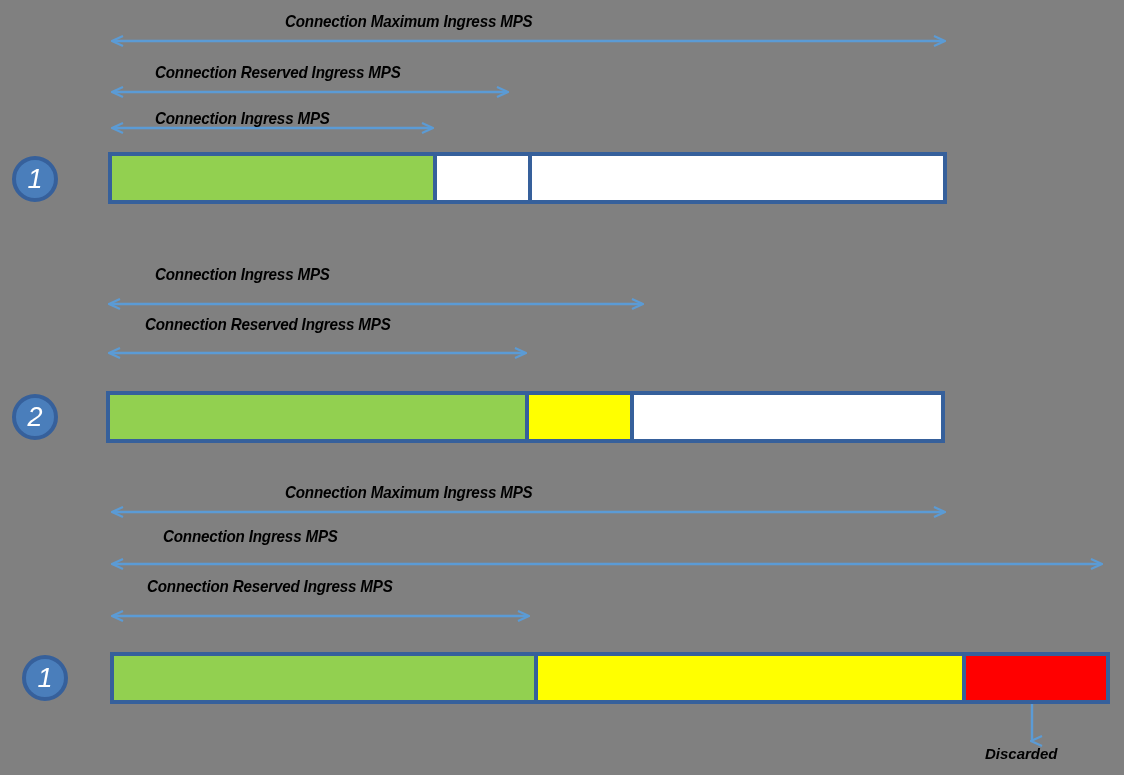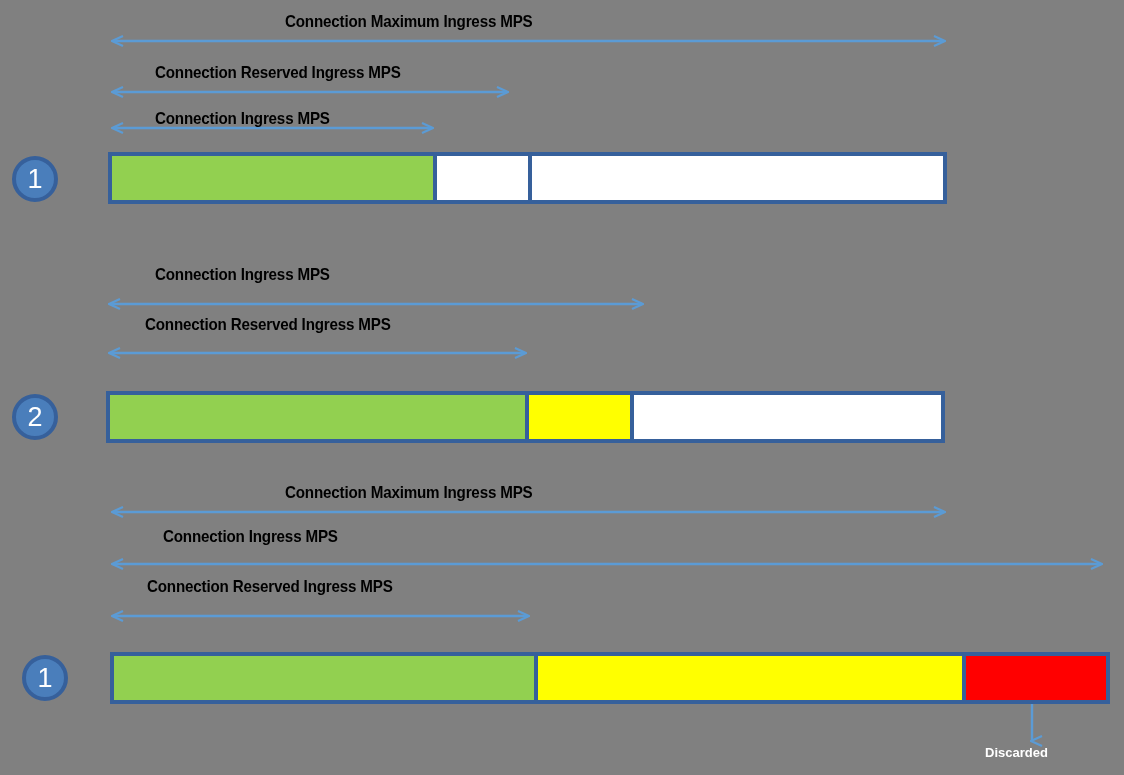--- a/index.html
+++ b/index.html
@@ -10,20 +10,21 @@
     width: 1124px;
     height: 775px;
     background: #808080;
     font-family: "Liberation Sans", sans-serif;
     overflow: hidden;
   }
   #stage {
     position: relative;
     width: 1124px;
     height: 775px;
+    font-style: italic;
   }
 
   
   .step-badge {
     position: absolute;
     width: 46px;
     height: 46px;
     border-radius: 50%;
     background: #4A7EBB;
     border: 4px solid #36609B;
@@ -78,22 +79,22 @@
     position: absolute;
     left: 0;
     top: 0;
     width: 1124px;
     height: 775px;
     pointer-events: none;
   }
 
   .discard-label {
     position: absolute;
-    color: #ffffff;
-    font-size: 13px;
+    color: #000000;
+    font-size: 15px;
     font-weight: bold;
     white-space: nowrap;
     font-family: "Liberation Sans", sans-serif;
   }
 </style>
 </head>
 <body>
 
 <div id="stage">
 

